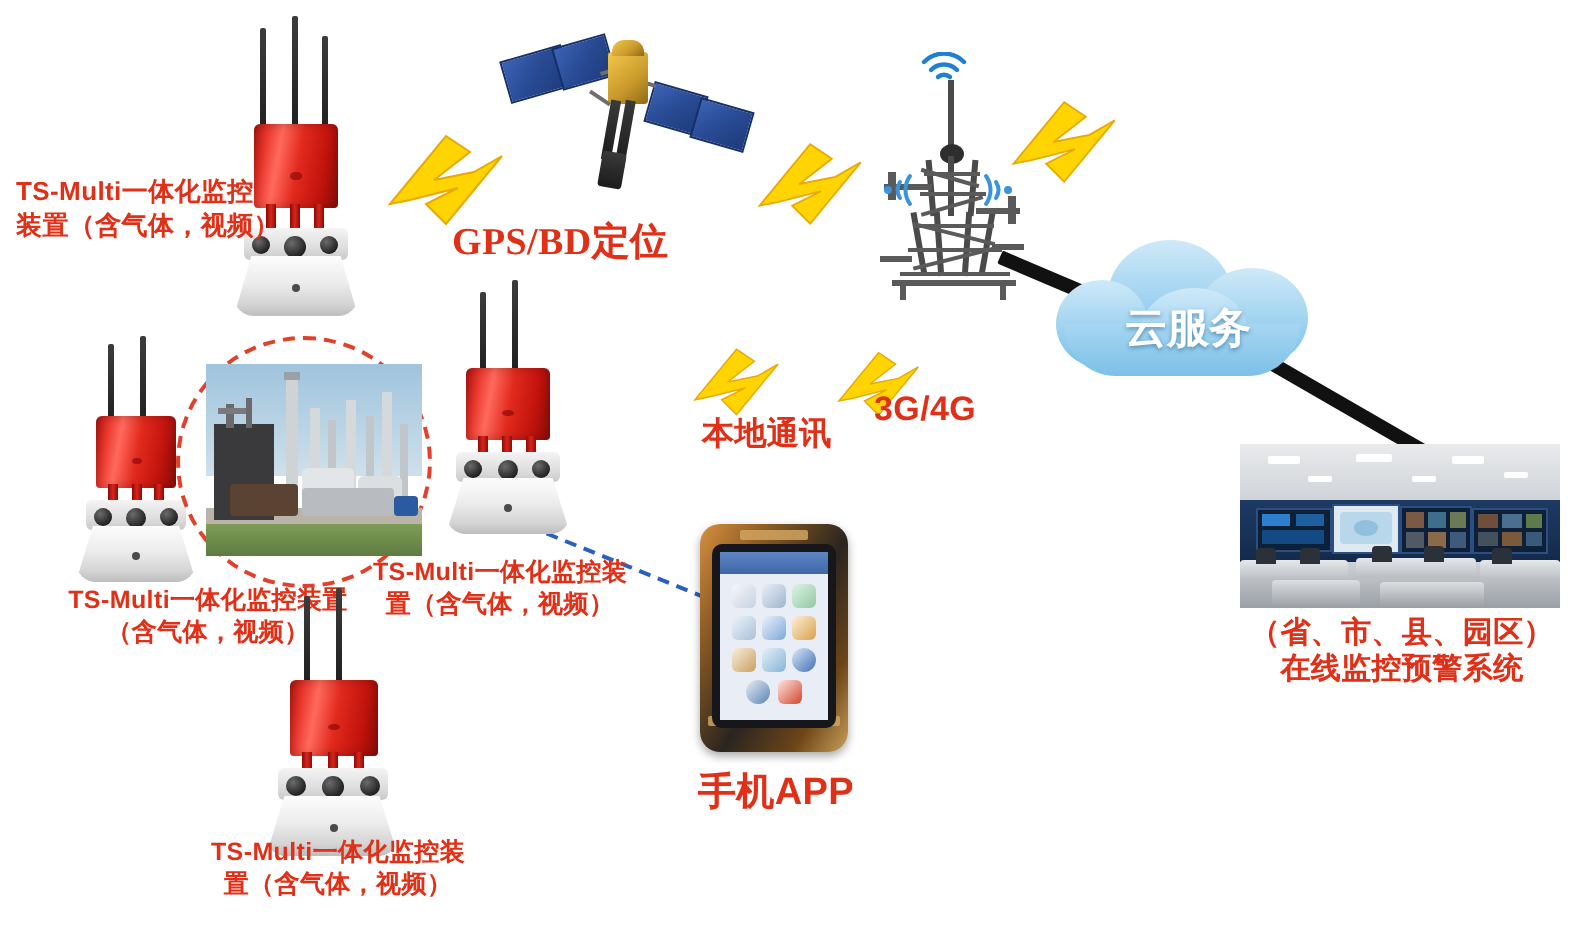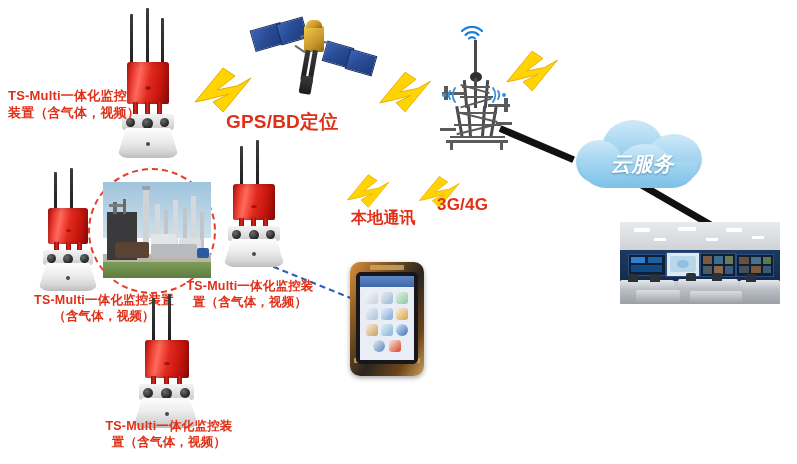--- a/index.html
+++ b/index.html
@@ -252,21 +252,21 @@
     <div class="sat-boom" style="left:62px;top:42px;width:5px;height:34px;transform:rotate(10deg);"></div>
     <div class="sat-boom" style="left:52px;top:68px;width:12px;height:18px;transform:rotate(10deg);border-radius:2px;"></div>
     <div class="sat-arm" style="left:46px;top:40px;width:12px;height:2px;transform:rotate(34deg);"></div>
   </div>
 
   <div class="bolt" style="left:193px;top:62px;">
     <svg width="62" height="56" viewBox="0 0 62 56">
       <polygon points="2,40 30,6 42,14 24,28 44,24 58,16 30,50 20,40 36,32 12,38" fill="#ffd400" stroke="#e8a900" stroke-width="1"></polygon>
     </svg>
   </div>
-  <div class="lbl l" style="left:226px;top:110px;font-size:19px;">GPS/BD定位</div>
+  <div class="lbl l" style="left:226px;top:110px;font-size:19px;font-family:Liberation Serif, serif;">GPS/BD定位</div>
 
   <div class="bolt" style="left:378px;top:66px;">
     <svg width="56" height="52" viewBox="0 0 62 56">
       <polygon points="2,40 30,6 42,14 24,28 44,24 58,16 30,50 20,40 36,32 12,38" fill="#ffd400" stroke="#e8a900" stroke-width="1"></polygon>
     </svg>
   </div>
 
   <div class="tower-wrap" style="left:434px;top:22px;width:84px;height:130px;">
 
     <div class="t-mast" style="left:40px;top:18px;width:3px;height:38px;"></div>
@@ -338,21 +338,21 @@
   </div>
   <div class="lbl l" style="left:351px;top:208px;font-size:16px;">本地通讯</div>
 
   <div class="bolt" style="left:418px;top:170px;">
     <svg width="44" height="44" viewBox="0 0 62 56">
       <polygon points="2,40 30,6 42,14 24,28 44,24 58,16 30,50 20,40 36,32 12,38" fill="#ffd400" stroke="#e8a900" stroke-width="1"></polygon>
     </svg>
   </div>
   <div class="lbl l" style="left:437px;top:194px;font-size:17px;">3G/4G</div>
 
-  <div class="cloud" style="left:572px;top:118px;width:140px;height:76px;font-style:italic;">
+  <div class="cloud" style="left:524px;top:118px;width:140px;height:76px;">
     <b style="left:30px;top:2px;width:62px;height:56px;"></b>
     <b style="left:4px;top:22px;width:46px;height:44px;"></b>
     <b style="left:74px;top:16px;width:56px;height:50px;"></b>
     <b style="left:46px;top:26px;width:54px;height:44px;"></b>
     <div class="cloud-base" style="left:8px;top:44px;width:118px;height:26px;"></div>
     <div class="cloud-txt" style="left:0;top:32px;font-size:21px;">云服务</div>
   </div>
 
   <div class="photo" style="left:620px;top:222px;width:160px;height:82px;">
     <div class="cr"></div>
@@ -396,20 +396,22 @@
     <div class="cr-desk" style="left:58px;top:57px;width:60px;height:10px;"></div>
     <div class="cr-desk" style="left:120px;top:58px;width:40px;height:10px;"></div>
     <div class="cr-chair" style="left:8px;top:52px;width:10px;height:8px;"></div>
     <div class="cr-chair" style="left:30px;top:52px;width:10px;height:8px;"></div>
     <div class="cr-chair" style="left:66px;top:51px;width:10px;height:8px;"></div>
     <div class="cr-chair" style="left:92px;top:51px;width:10px;height:8px;"></div>
     <div class="cr-chair" style="left:126px;top:52px;width:10px;height:8px;"></div>
     <div class="cr-desk" style="left:16px;top:68px;width:44px;height:13px;background:linear-gradient(to bottom,#dcdee1,#9ea3a8);"></div>
     <div class="cr-desk" style="left:70px;top:69px;width:52px;height:12px;background:linear-gradient(to bottom,#dcdee1,#9ea3a8);"></div>
   </div>
+  <div class="lbl c" style="left:608px;top:308px;width:186px;font-size:15px;line-height:1.22;">（省、市、县、园区）
+在线监控预警系统</div>
 
   <div class="phone-outer" style="left:350px;top:262px;width:74px;height:114px;">
     <div class="ph-grip" style="left:20px;top:3px;width:34px;height:5px;"></div>
     <div class="ph-grip" style="left:4px;top:96px;width:12px;height:5px;"></div>
     <div class="ph-grip" style="left:58px;top:96px;width:12px;height:5px;"></div>
     <div class="phone-inner" style="left:6px;top:10px;width:62px;height:92px;"></div>
     <div class="phone-screen" style="left:10px;top:14px;width:54px;height:84px;">
       <div class="ph-top"></div>
       <div class="ph-icon" style="left:6px;top:16px;width:12px;height:12px;background:linear-gradient(135deg,#f6f7fa,#c7d2e0);"></div>
       <div class="ph-icon" style="left:21px;top:16px;width:12px;height:12px;background:linear-gradient(135deg,#e9eef6,#9fb6d0);"></div>
@@ -417,15 +419,16 @@
       <div class="ph-icon" style="left:6px;top:32px;width:12px;height:12px;background:linear-gradient(135deg,#eef3fa,#a9c0d8);"></div>
       <div class="ph-icon" style="left:21px;top:32px;width:12px;height:12px;background:linear-gradient(135deg,#eaf1fb,#7fa8d6);"></div>
       <div class="ph-icon" style="left:36px;top:32px;width:12px;height:12px;background:linear-gradient(135deg,#fdf0d8,#d9a14a);"></div>
       <div class="ph-icon" style="left:6px;top:48px;width:12px;height:12px;background:linear-gradient(135deg,#f8eedd,#c9a060);"></div>
       <div class="ph-icon" style="left:21px;top:48px;width:12px;height:12px;background:linear-gradient(135deg,#e4f0f8,#86b4d6);"></div>
       <div class="ph-icon" style="left:36px;top:48px;width:12px;height:12px;background:linear-gradient(135deg,#dbe9fa,#3f6fb4);border-radius:50%;"></div>
       <div class="ph-icon" style="left:13px;top:64px;width:12px;height:12px;background:linear-gradient(135deg,#e7eef6,#5a84b5);border-radius:50%;"></div>
       <div class="ph-icon" style="left:29px;top:64px;width:12px;height:12px;background:linear-gradient(135deg,#fde6e0,#d2452c);"></div>
     </div>
   </div>
+  <div class="lbl c" style="left:340px;top:385px;width:96px;font-size:19px;">手机APP</div>
 
 
 </div>
 
 </body></html>

